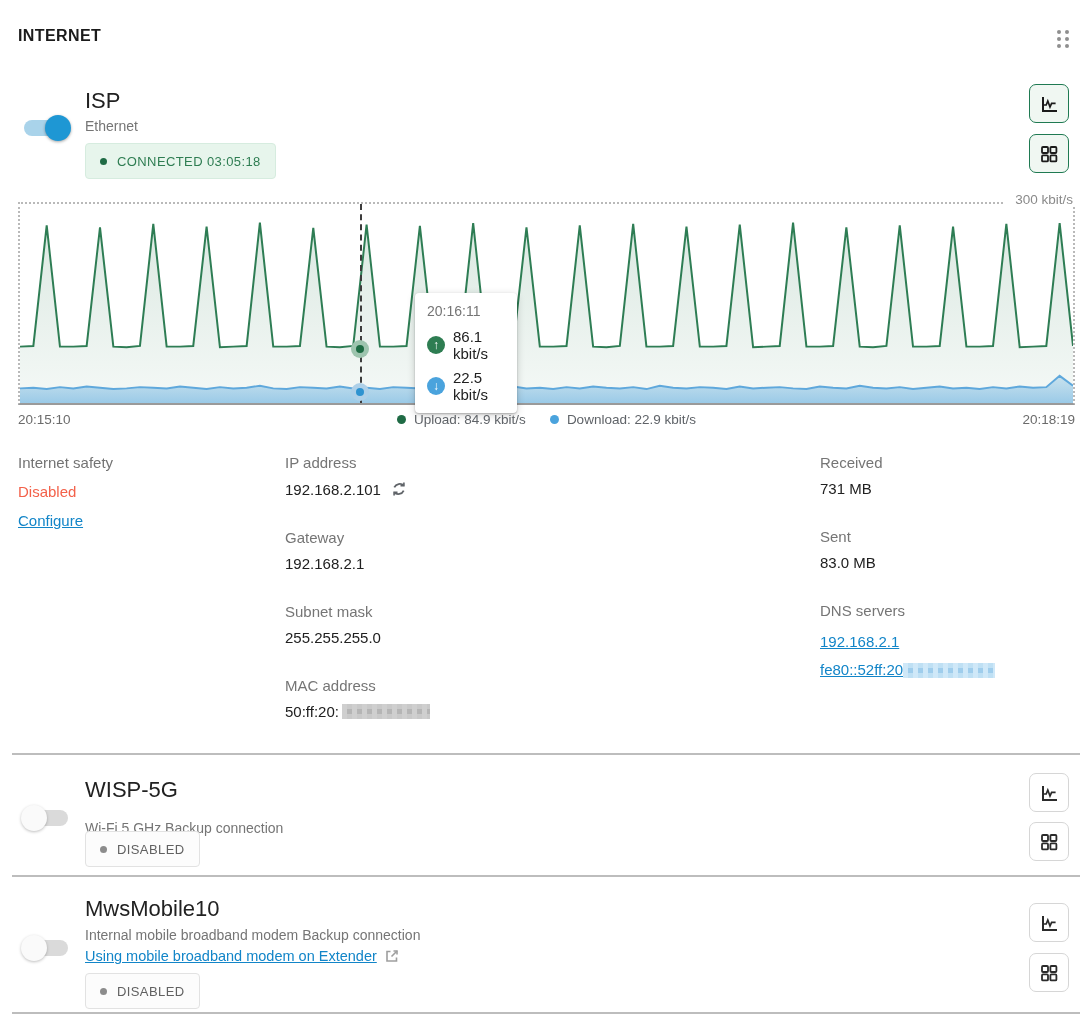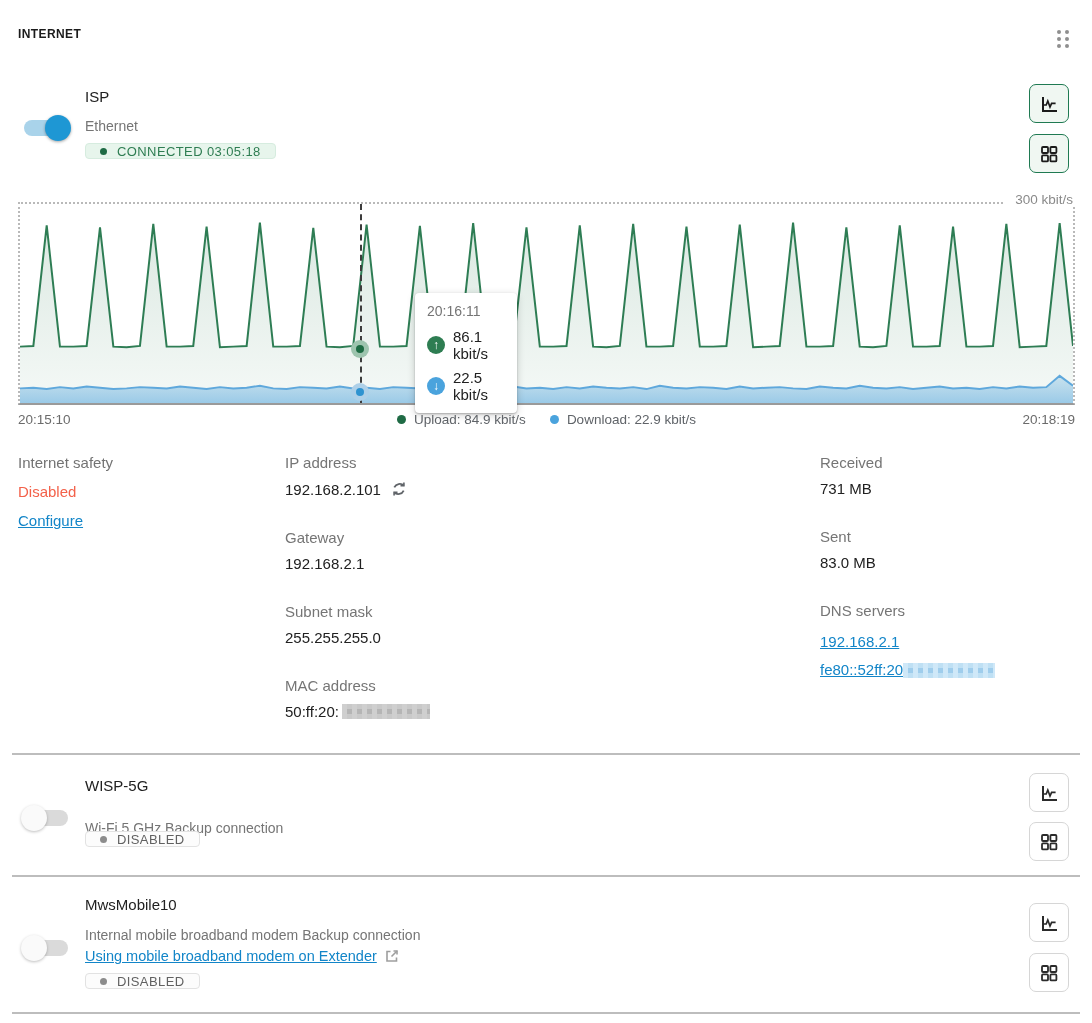--- a/index.html
+++ b/index.html
@@ -1,36 +1,36 @@
 <!DOCTYPE html>
 <html><head>
 <meta charset="utf-8">
 <style>
   * { margin:0; padding:0; box-sizing:border-box; }
   html,body { background:#ffffff; }
   body { font-family:"Liberation Sans", sans-serif; color:#212121; }
   .page { position:relative; width:1092px; height:1023px; background:#fff; overflow:hidden; }
 
   
-  .hdr-title { position:absolute; left:18px; top:27px; font-size:12px; font-weight:700; letter-spacing:.4px; color:#1b1b1b; }
+  .hdr-title { position:absolute; left:18px; top:27px; font-size:16px; font-weight:700; letter-spacing:.4px; color:#1b1b1b; }
   .drag-dots { position:absolute; right:23px; top:30px; display:grid; grid-template-columns:4px 4px; grid-auto-rows:4px; gap:3px 4px; cursor:grab; }
   .drag-dots i { width:4px; height:4px; border-radius:50%; background:#8f8f8f; }
 
   
   .toggle { position:absolute; width:44px; height:16px; border-radius:8px; cursor:pointer; }
   .toggle .knob { position:absolute; width:26px; height:26px; border-radius:50%; top:-5px; box-shadow:0 1px 3px rgba(0,0,0,.35); }
   .toggle.on { background:#a9d3ea; }
   .toggle.on .knob { right:-3px; background:#1e97d4; }
   .toggle.off { background:#dadada; }
   .toggle.off .knob { left:-3px; background:#fafafa; box-shadow:0 1px 3px rgba(0,0,0,.25); }
 
-  .sec-title { position:absolute; left:85px; font-size:15px; font-weight:500; color:#212121; }
+  .sec-title { position:absolute; left:85px; font-size:22px; font-weight:500; color:#212121; }
   .sec-sub { position:absolute; left:85px; font-size:14px; color:#757575; }
 
-  .badge { position:absolute; left:85px; height:16px; display:inline-flex; align-items:center; gap:10px;
+  .badge { position:absolute; left:85px; height:36px; display:inline-flex; align-items:center; gap:10px;
            padding:0 14px; border-radius:4px; font-size:13px; letter-spacing:.4px; }
   .badge i { width:7px; height:7px; border-radius:50%; }
   .badge.ok { background:#e7f5ec; border:1px solid #d6ecdf; color:#2e7d52; }
   .badge.ok i { background:#1f6b45; }
   .badge.dis { background:#fcfcfc; border:1px solid #e2e2e2; color:#616161; }
   .badge.dis i { background:#8c8c8c; }
 
   .icon-btn { position:absolute; left:1029px; width:40px; height:39px; border-radius:7px; background:#fff;
               border:1px solid #d6d6d6; display:flex; align-items:center; justify-content:center; cursor:pointer; }
   .icon-btn.active { border:1.5px solid #1f7a52; background:#f0f7f2; }

